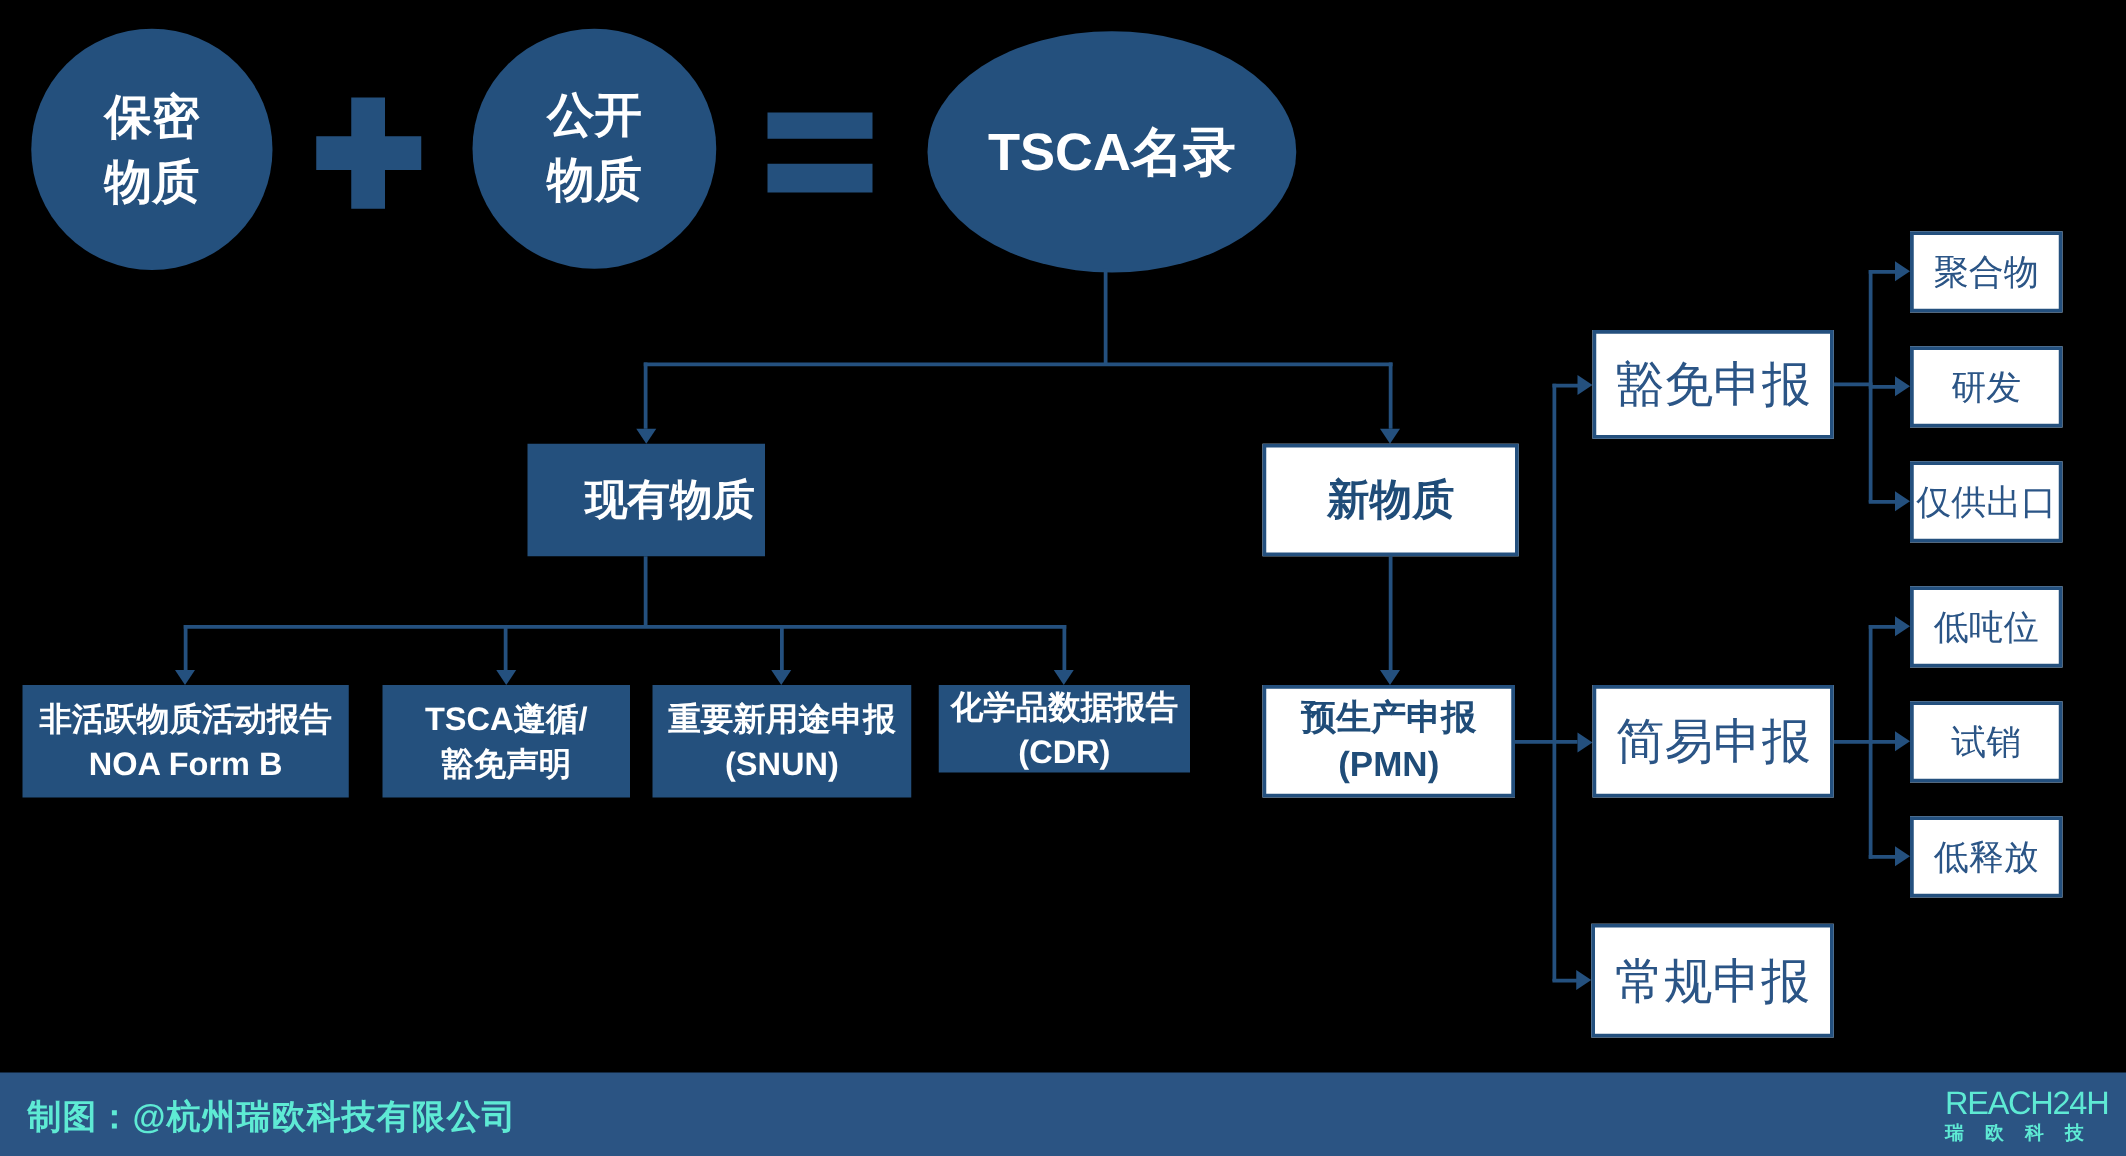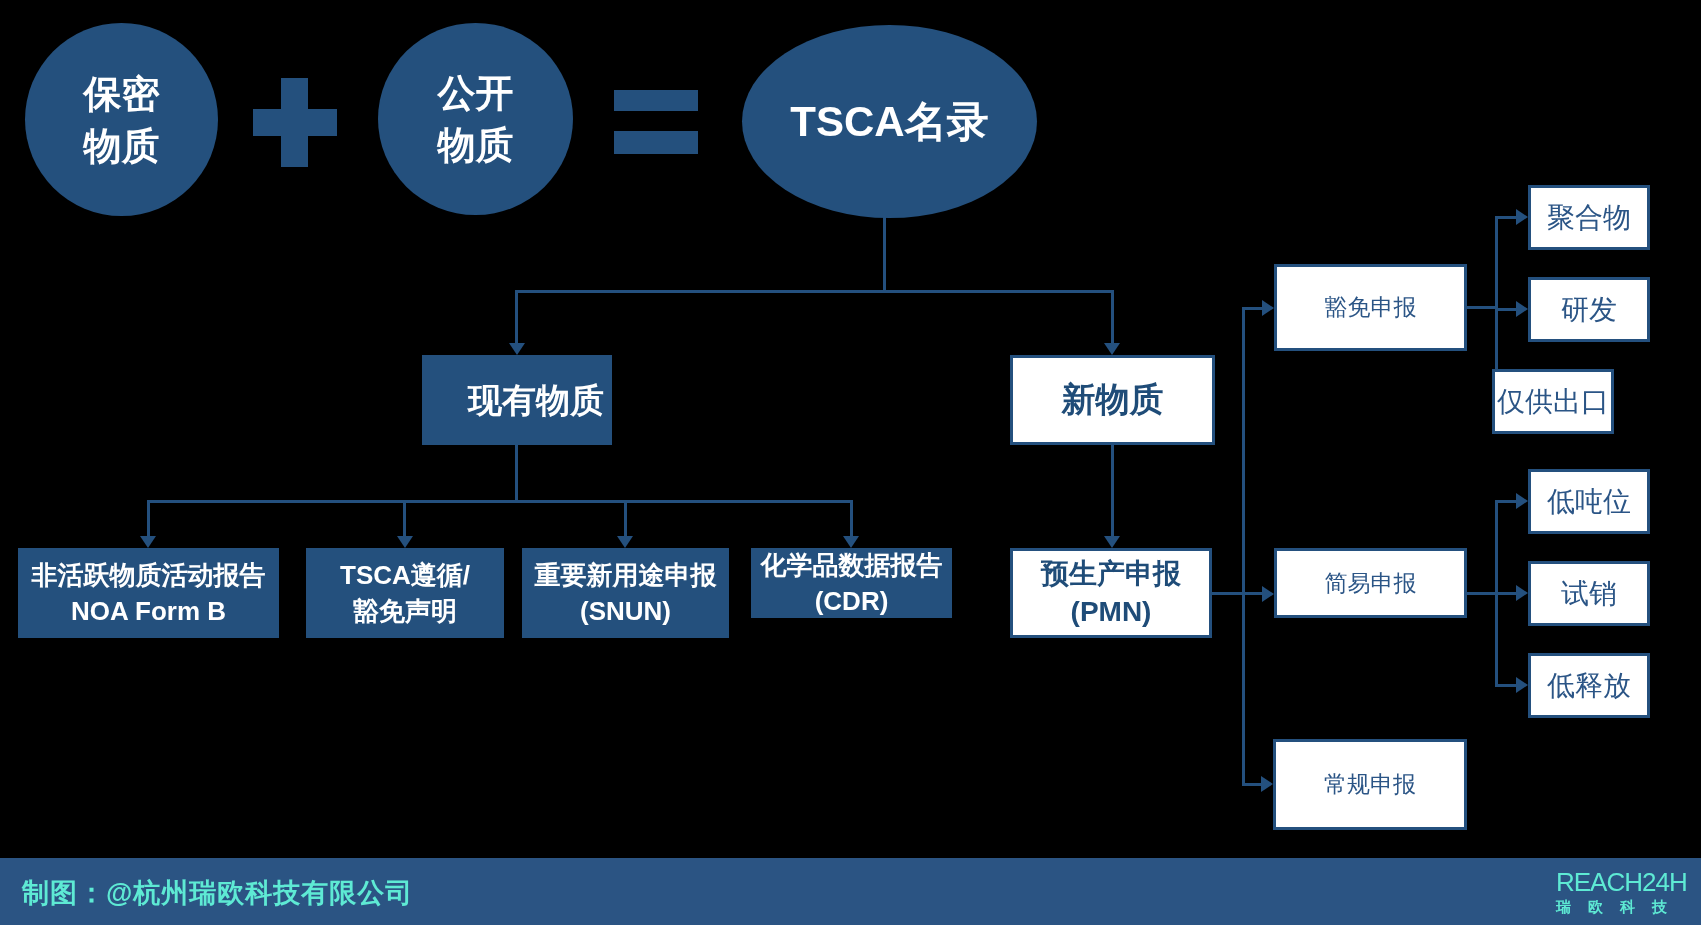--- a/index.html
+++ b/index.html
@@ -20,21 +20,21 @@
   .bar{position:absolute;background:var(--fill);}
   .arrow-down{width:0;height:0;border-left:8px solid transparent;border-right:8px solid transparent;border-top:12px solid var(--line);}
   .arrow-right{width:0;height:0;border-top:8px solid transparent;border-bottom:8px solid transparent;border-left:12px solid var(--line);}
   .box{display:flex;flex-direction:column;align-items:center;justify-content:center;text-align:center;box-sizing:border-box;}
   .box-dark{background:var(--fill);color:#fff;font-weight:bold;}
   .box-dark .ln{font-size:26px;line-height:36px;}
   .box-light{background:#fff;border:3px solid var(--line);color:var(--darktext);font-weight:bold;}
   .box-light .big{font-size:34px;}
   .box-light .ln{font-size:28px;line-height:38px;}
   .route{background:#fff;border:3px solid var(--line);color:var(--routetext);font-weight:normal;}
-  .route .ln{font-size:23px;}
+  .route .ln{font-size:39px;}
   .child .ln{font-size:28px;}
   .footer-bar{background:#2B5483;color:#5eead4;}
   .credit{font-size:27px;font-weight:600;letter-spacing:1px;}
   .brand-name{font-size:26px;font-weight:normal;letter-spacing:-1px;line-height:26px;}
   .brand-cjk{font-size:15px;font-weight:bold;letter-spacing:17px;margin-right:-17px;line-height:20px;margin-top:2px;white-space:nowrap;}
 </style>
 </head>
 <body>
 
 <div class="canvas">
@@ -117,21 +117,21 @@
   <div class="abs vline" style="left:1242px;top:307px;width:3px;height:478px;"></div>
   <div class="abs hline" style="left:1242px;top:307px;width:22px;height:3px;"></div>
   <div class="abs arrow-right" style="left:1262px;top:300px;"></div>
   <div class="abs arrow-right" style="left:1262px;top:586px;"></div>
   <div class="abs hline" style="left:1242px;top:783px;width:20px;height:3px;"></div>
   <div class="abs arrow-right" style="left:1261px;top:776px;"></div>
 
   <div class="abs box route" style="left:1274px;top:264px;width:193px;height:87px;">
     <span class="ln">豁免申报</span>
   </div>
-  <div class="abs box route" style="left:1274px;top:548px;width:193px;height:70px;">
+  <div class="abs box route" style="left:1274px;top:548px;width:193px;height:90px;">
     <span class="ln">简易申报</span>
   </div>
   <div class="abs box route" style="left:1273px;top:739px;width:194px;height:91px;">
     <span class="ln">常规申报</span>
   </div>
 
   <div class="abs hline" style="left:1467px;top:306px;width:31px;height:3px;"></div>
   <div class="abs vline" style="left:1495px;top:216px;width:3px;height:186px;"></div>
   <div class="abs hline" style="left:1495px;top:216px;width:24px;height:3px;"></div>
   <div class="abs arrow-right" style="left:1516px;top:209px;"></div>
@@ -139,21 +139,21 @@
   <div class="abs arrow-right" style="left:1516px;top:301px;"></div>
   <div class="abs hline" style="left:1495px;top:400px;width:24px;height:3px;"></div>
   <div class="abs arrow-right" style="left:1516px;top:393px;"></div>
 
   <div class="abs box route child" style="left:1528px;top:185px;width:122px;height:65px;">
     <span class="ln">聚合物</span>
   </div>
   <div class="abs box route child" style="left:1528px;top:277px;width:122px;height:65px;">
     <span class="ln">研发</span>
   </div>
-  <div class="abs box route child" style="left:1492px;top:369px;width:122px;height:65px;">
+  <div class="abs box route child" style="left:1528px;top:369px;width:122px;height:65px;">
     <span class="ln">仅供出口</span>
   </div>
 
   <div class="abs hline" style="left:1467px;top:592px;width:31px;height:3px;"></div>
   <div class="abs vline" style="left:1495px;top:500px;width:3px;height:187px;"></div>
   <div class="abs hline" style="left:1495px;top:500px;width:24px;height:3px;"></div>
   <div class="abs arrow-right" style="left:1516px;top:493px;"></div>
   <div class="abs hline" style="left:1495px;top:592px;width:24px;height:3px;"></div>
   <div class="abs arrow-right" style="left:1516px;top:585px;"></div>
   <div class="abs hline" style="left:1495px;top:684px;width:24px;height:3px;"></div>

